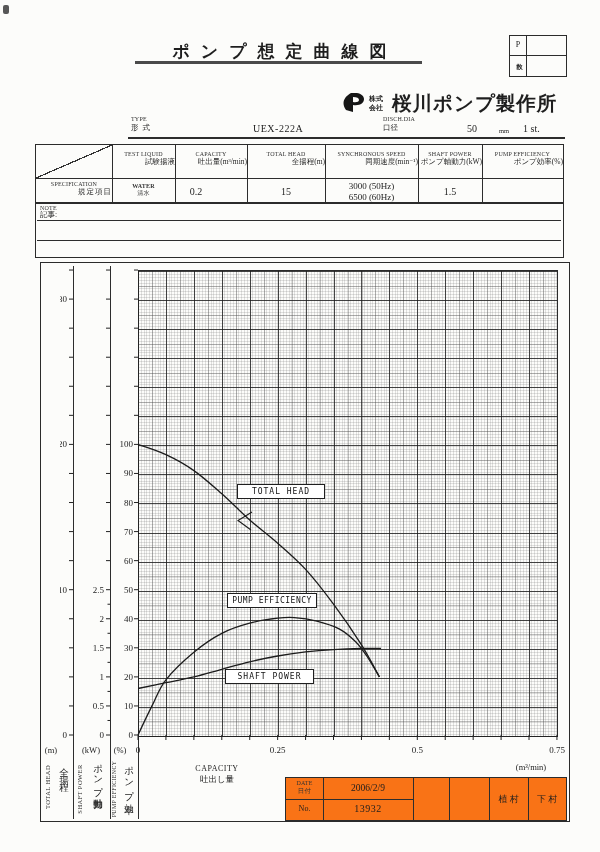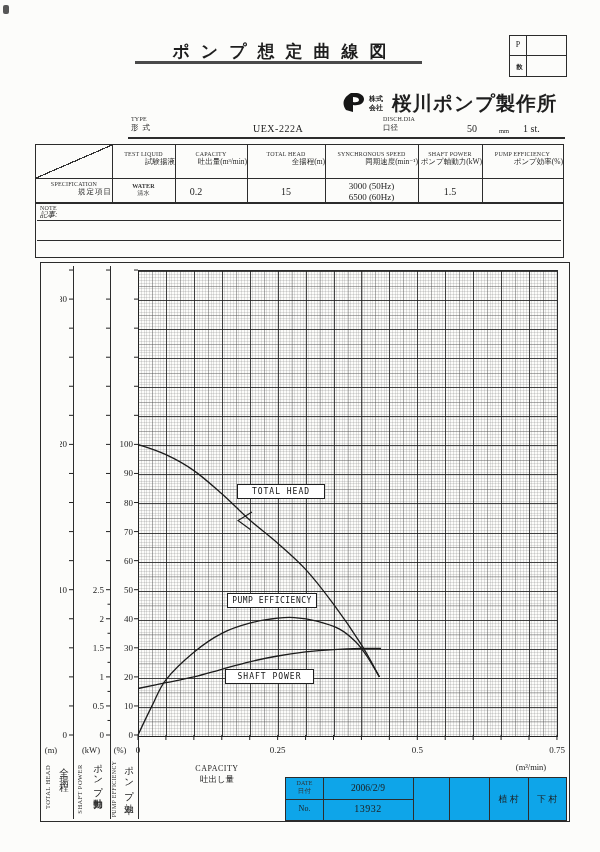--- a/index.html
+++ b/index.html
@@ -116,21 +116,21 @@
     <div class="abs ctr" style="left:289px;top:36px;width:93px;font-size:9px;line-height:10.5px;">
       <div>3000 (50Hz)</div>
       <div>6500 (60Hz)</div>
     </div>
     <div class="abs ctr val" style="left:382px;top:41px;width:64px;">1.5</div>
     <div class="abs ctr val" style="left:446px;top:41px;width:81px;"></div>
   </div>
 
   <div class="box" style="left:35px;top:202px;width:527px;height:54px;border-width:1.2px;">
     <div class="abs tinycap" style="left:4px;top:2px;">NOTE</div>
-    <div class="abs jp8" style="left:4px;top:8px;font-style:italic;">記事:</div>
+    <div class="abs jp8" style="left:4px;top:8px;">記事:</div>
     <div class="hl" style="left:1px;top:17px;width:524px;"></div>
     <div class="hl" style="left:1px;top:37px;width:524px;"></div>
   </div>
 
   <div class="box" style="left:40px;top:262px;width:528px;height:558px;"></div>
 
   <div class="vl" style="left:73px;top:266px;height:553px;"></div>
   <div class="vl" style="left:110px;top:266px;height:553px;"></div>
   <div class="vl" style="left:138px;top:270px;height:549px;"></div>
 
@@ -252,21 +252,21 @@
   <div class="vert-jp" style="left:57px;top:760px;letter-spacing:8px;">全揚程</div>
   <div class="rot" style="left:53px;top:784px;width:56px;height:10px;">SHAFT POWER</div>
   <div class="vert-jp" style="left:91px;top:757px;letter-spacing:.5px;">ポンプ軸動力</div>
   <div class="rot" style="left:85px;top:784px;width:62px;height:10px;font-size:5.8px;">PUMP EFFICIENCY</div>
   <div class="vert-jp" style="left:122px;top:759px;letter-spacing:1.5px;">ポンプ効率</div>
 
   <div class="abs ctr" style="left:177px;top:764px;width:80px;font-size:8px;letter-spacing:.5px;">CAPACITY</div>
   <div class="abs ctr" style="left:177px;top:774px;width:80px;font-size:8.5px;">吐出し量</div>
   <div class="abs" style="left:500px;top:762px;width:62px;text-align:center;font-size:8.5px;">(m³/min)</div>
 
-  <div class="box" style="left:285px;top:777px;width:280px;height:42px;border-width:1.2px;background:#0ea5e9;">
+  <div class="box" style="left:285px;top:777px;width:280px;height:42px;border-width:1.2px;background:#f97316;">
     <div class="vl" style="left:37px;top:0;height:42px;"></div>
     <div class="vl" style="left:127px;top:0;height:42px;"></div>
     <div class="vl" style="left:163px;top:0;height:42px;"></div>
     <div class="vl" style="left:203px;top:0;height:42px;"></div>
     <div class="vl" style="left:242px;top:0;height:42px;"></div>
     <div class="hl" style="left:0;top:21px;width:127px;"></div>
     <div class="abs ctr" style="left:0;top:2px;width:37px;">
       <div class="tinycap">DATE</div>
       <div class="tinycap" style="font-size:6.5px;">日付</div>
     </div>

